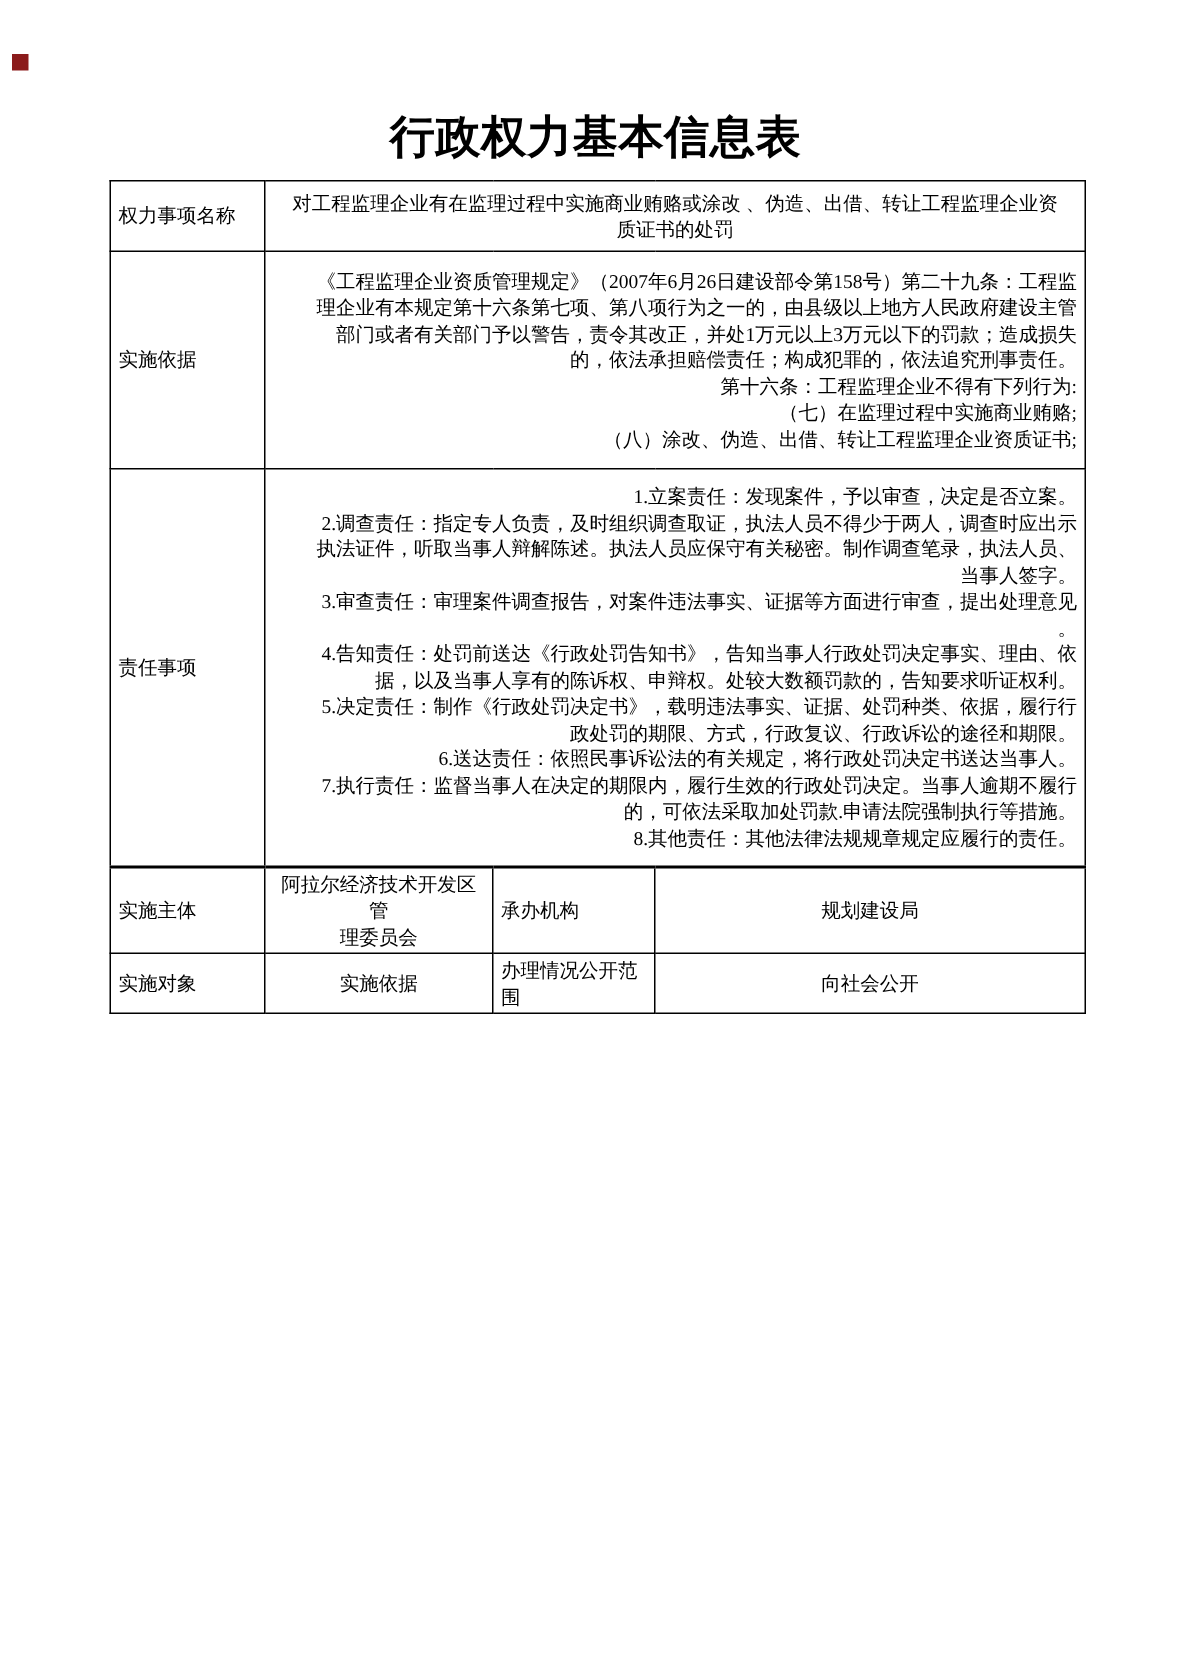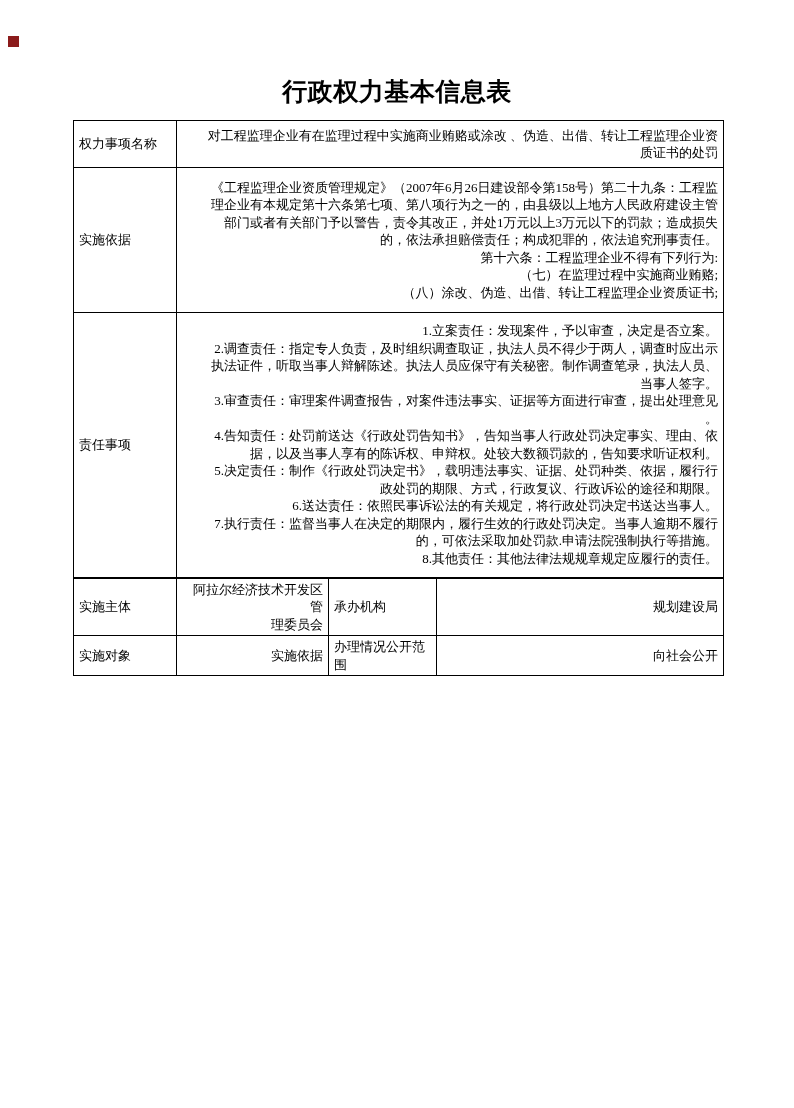--- a/index.html
+++ b/index.html
@@ -12,41 +12,41 @@
     overflow:hidden;
   }
   .marker{
     position:absolute;left:8px;top:36px;
     width:11px;height:11px;
     background:#8b1b1b;
   }
   .title{
     position:absolute;left:0;top:78px;width:794px;
     text-align:center;
-    font-size:25px;font-weight:bold;
+    font-size:30px;font-weight:bold;
     line-height:28px;
     letter-spacing:0.5px;
   }
   table.info{
     position:absolute;left:73px;top:120px;
     width:650px;
     border-collapse:collapse;
     table-layout:fixed;
   }
   table.info td{
     border:1px solid #000000;
     font-size:13px;
     line-height:17.5px;
     vertical-align:middle;
     padding:2px 5px;
     overflow:hidden;
   }
   tr.sep td{border-top-width:2px;}
   td.lab{white-space:pre-line;padding:2px 3px;}
-  td.val-c{text-align:right;white-space:pre-line;}
+  td.val-c{text-align:center;white-space:pre-line;}
   td.val-l{text-align:right;white-space:pre-line;}
   tr.r1{height:47px;} tr.r2{height:40px;} tr.r3{height:145px;}
   tr.r4{height:265px;} tr.r5{height:40px;} tr.r6{height:40px;}
   tr.r7{height:36px;} tr.r8{height:33px;} tr.r9{height:37px;}
   tr.r10{height:38px;}
 </style>
 </head>
 <body>
 
 <div class="page">

